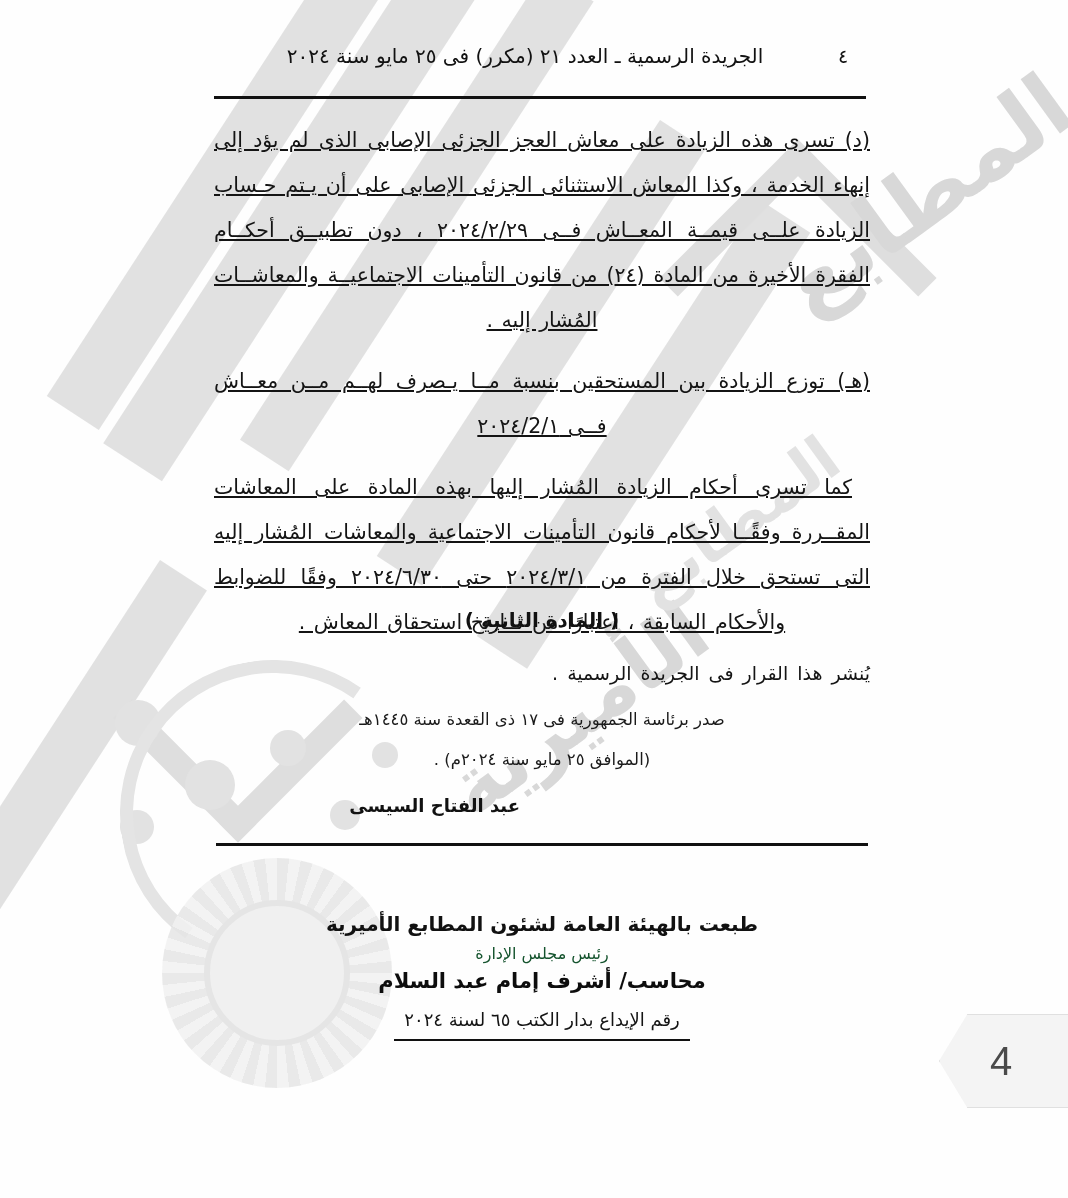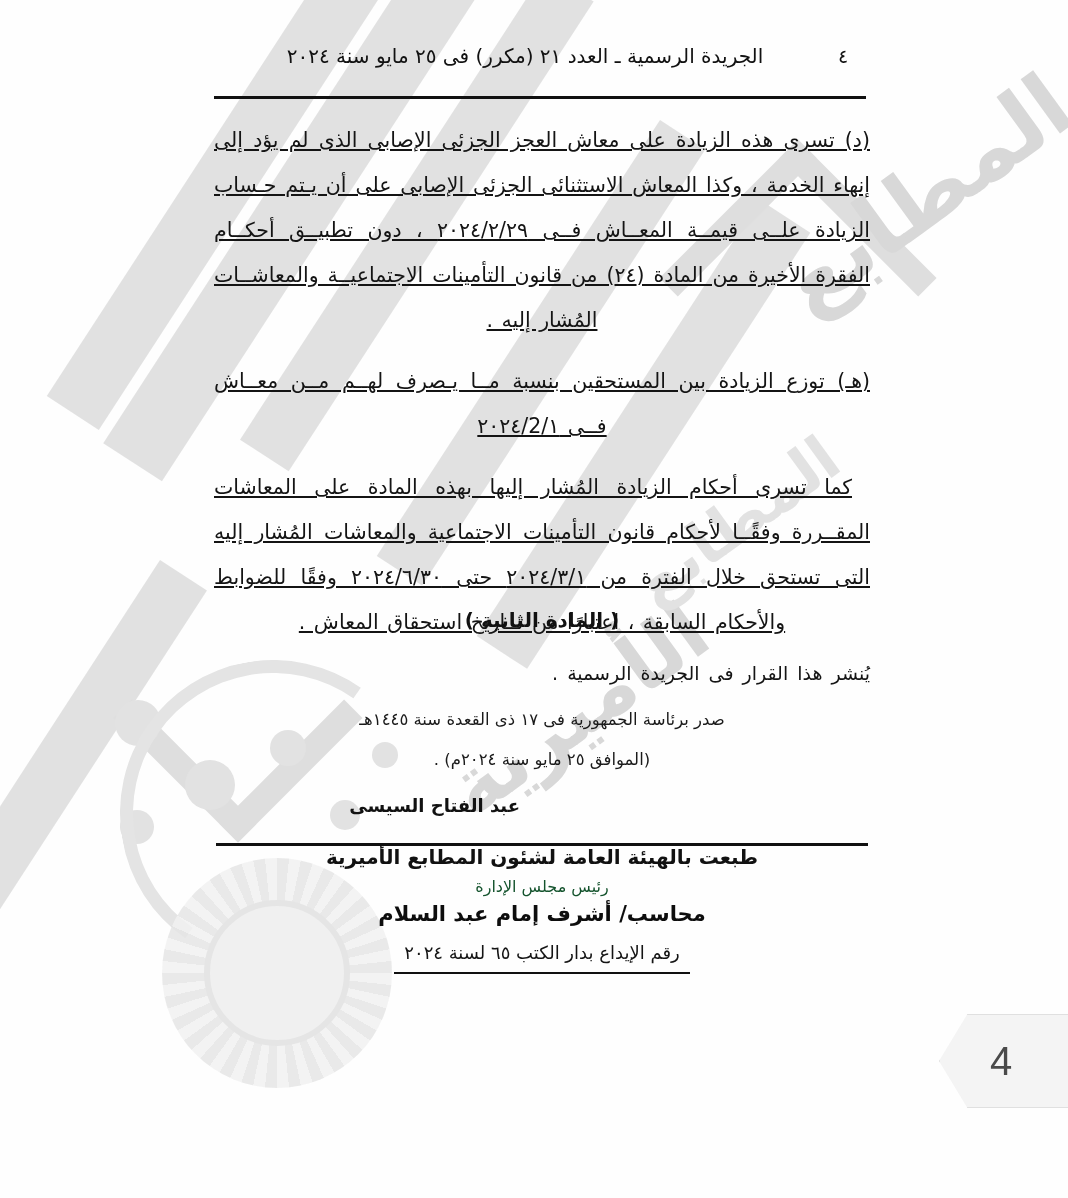--- a/index.html
+++ b/index.html
@@ -209,21 +209,21 @@
     top: 843px;
     left: 216px;
     width: 652px;
     height: 3px;
     background: #111;
   }
 
   
   .footer {
     position: absolute;
-    top: 845px;
+    top: 912px;
     left: 214px;
     width: 656px;
     direction: rtl;
     text-align: center;
   }
   .footer .imprint {
     font-size: 20px;
     font-weight: 700;
     color: #111;
     letter-spacing: -0.3px;

